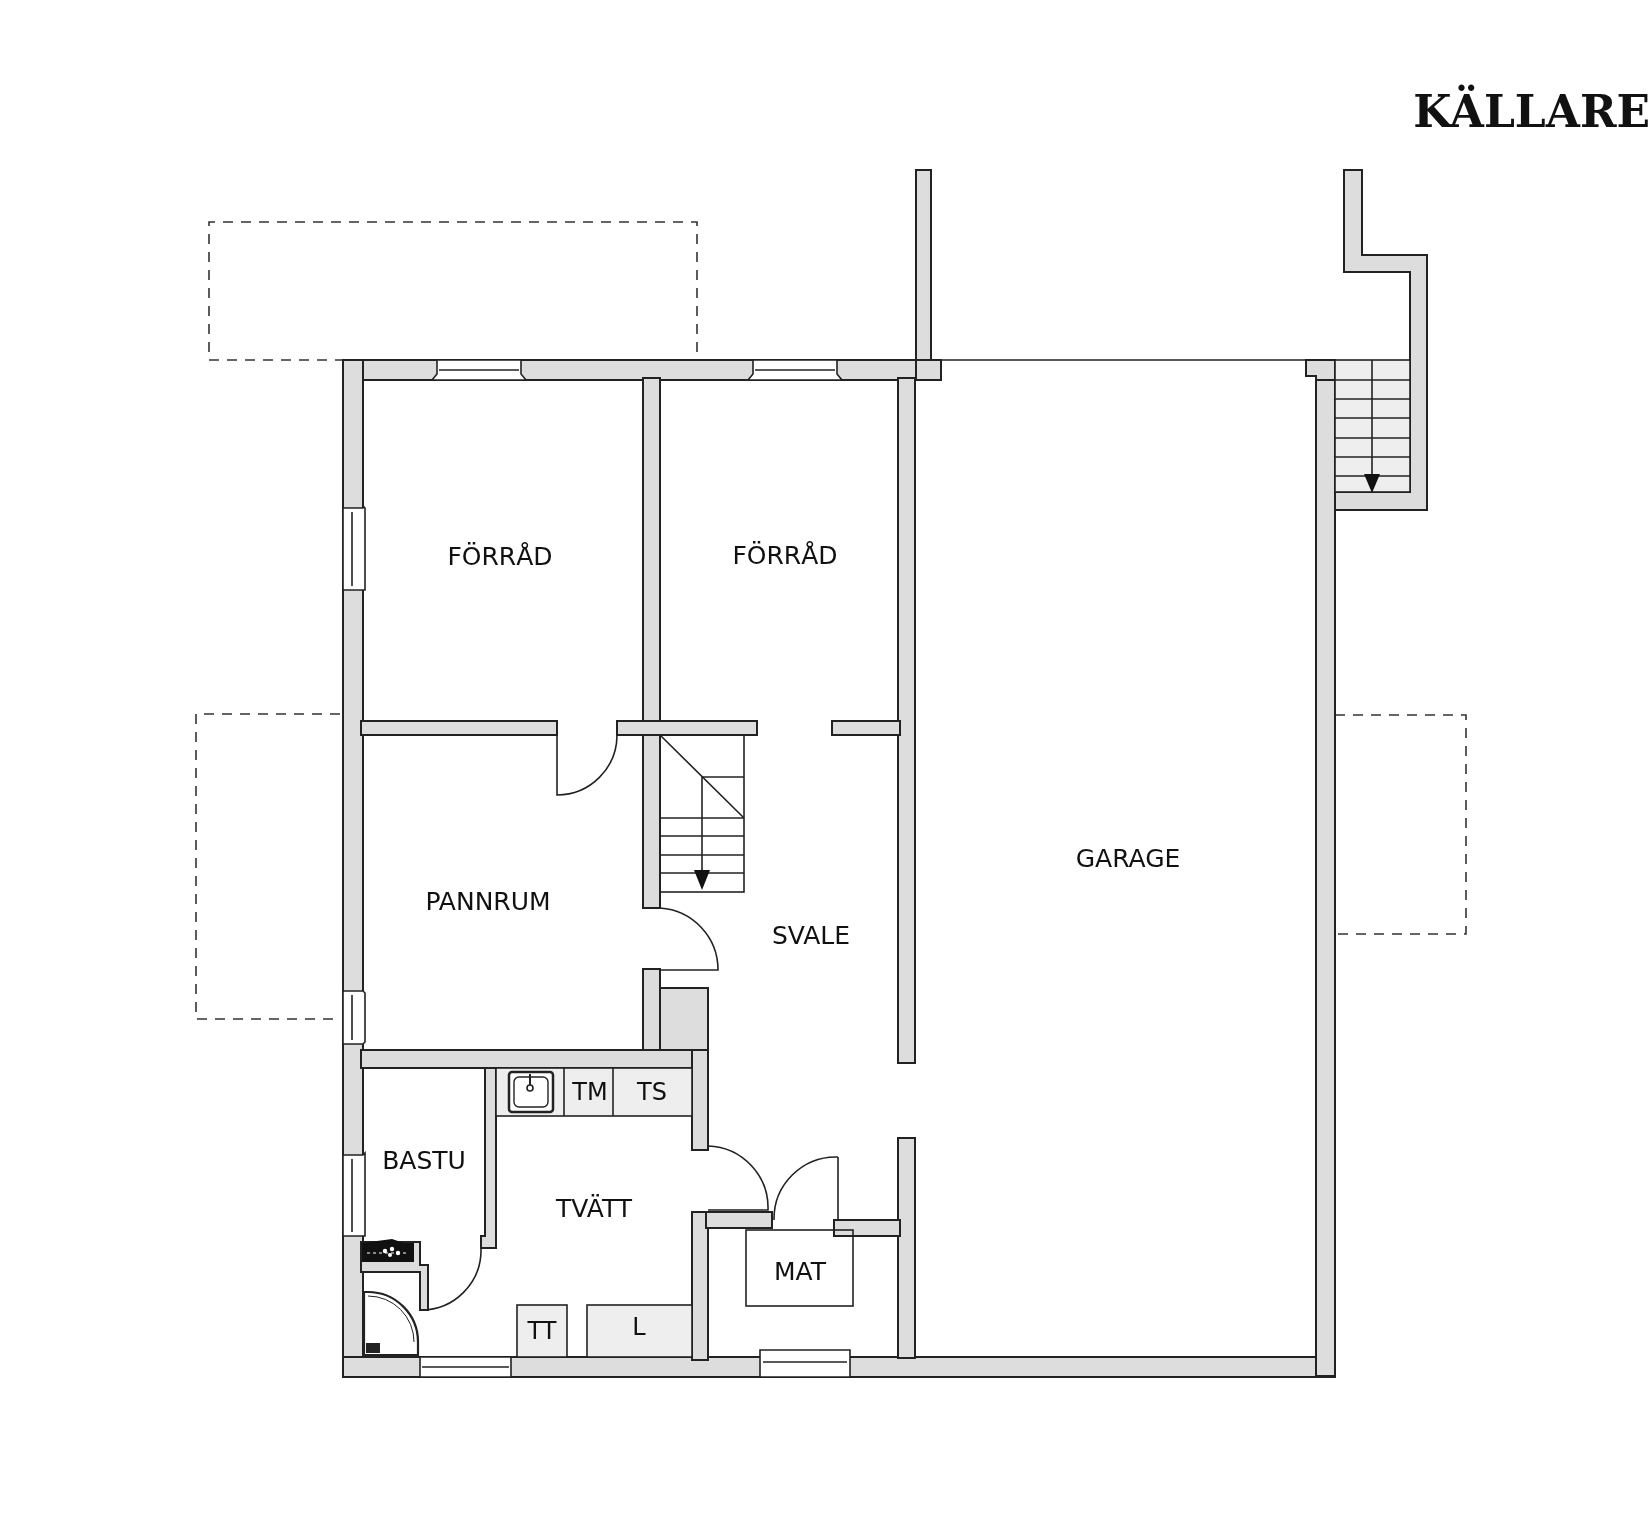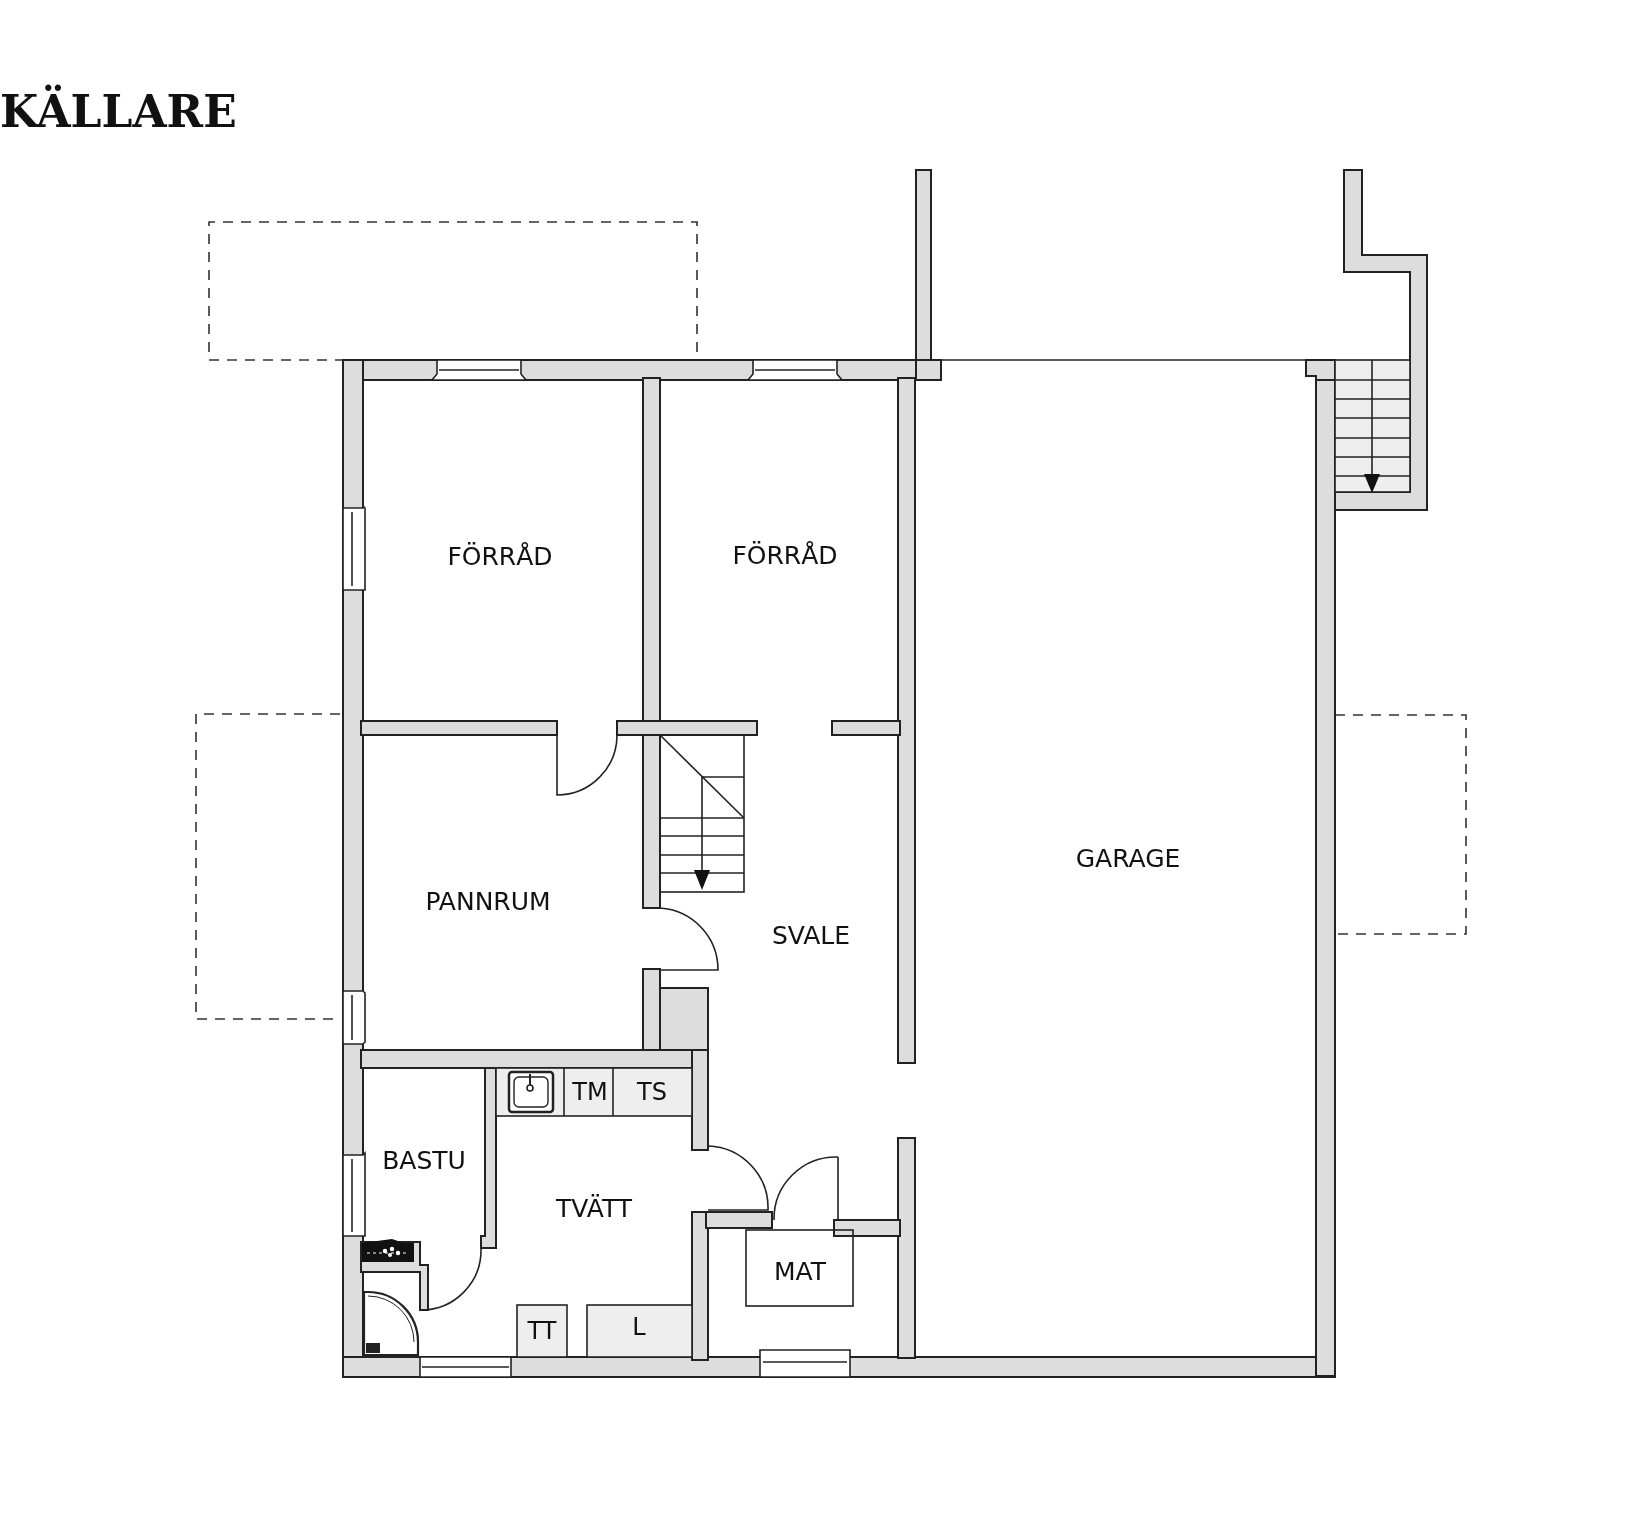--- a/index.html
+++ b/index.html
@@ -1,19 +1,19 @@
 <!DOCTYPE html>
 <html><head>
   <meta charset="utf-8">
   <style>
     html, body { margin: 0; padding: 0; background: #ffffff; }
     body { width: 1650px; height: 1535px; position: relative; overflow: hidden; }
     #plan { position: absolute; left: 0; top: 0; width: 1650px; height: 1535px; }
     .title {
-      position: absolute; left: 0; top: 86px; width: 1650px; text-align: left;
+      position: absolute; left: 0; top: 86px; width: 1650px; text-align: right;
       font-family: "DejaVu Serif", "Liberation Serif", serif; font-weight: bold;
       font-size: 44px; letter-spacing: 0px; color: #111111;
     }
     .wall { fill: #dddddd; stroke: #222222; stroke-width: 2; }
     .thin { fill: none; stroke: #222222; stroke-width: 1.6; }
     .dash { fill: none; stroke: #333333; stroke-width: 1.6; stroke-dasharray: 10 8; }
     .win { fill: #ffffff; stroke: #222222; stroke-width: 1.6; }
     .fix { fill: #eeeeee; stroke: #222222; stroke-width: 1.6; }
     .lbl {
       font-family: "DejaVu Sans", "Liberation Sans", sans-serif; font-size: 25px;

